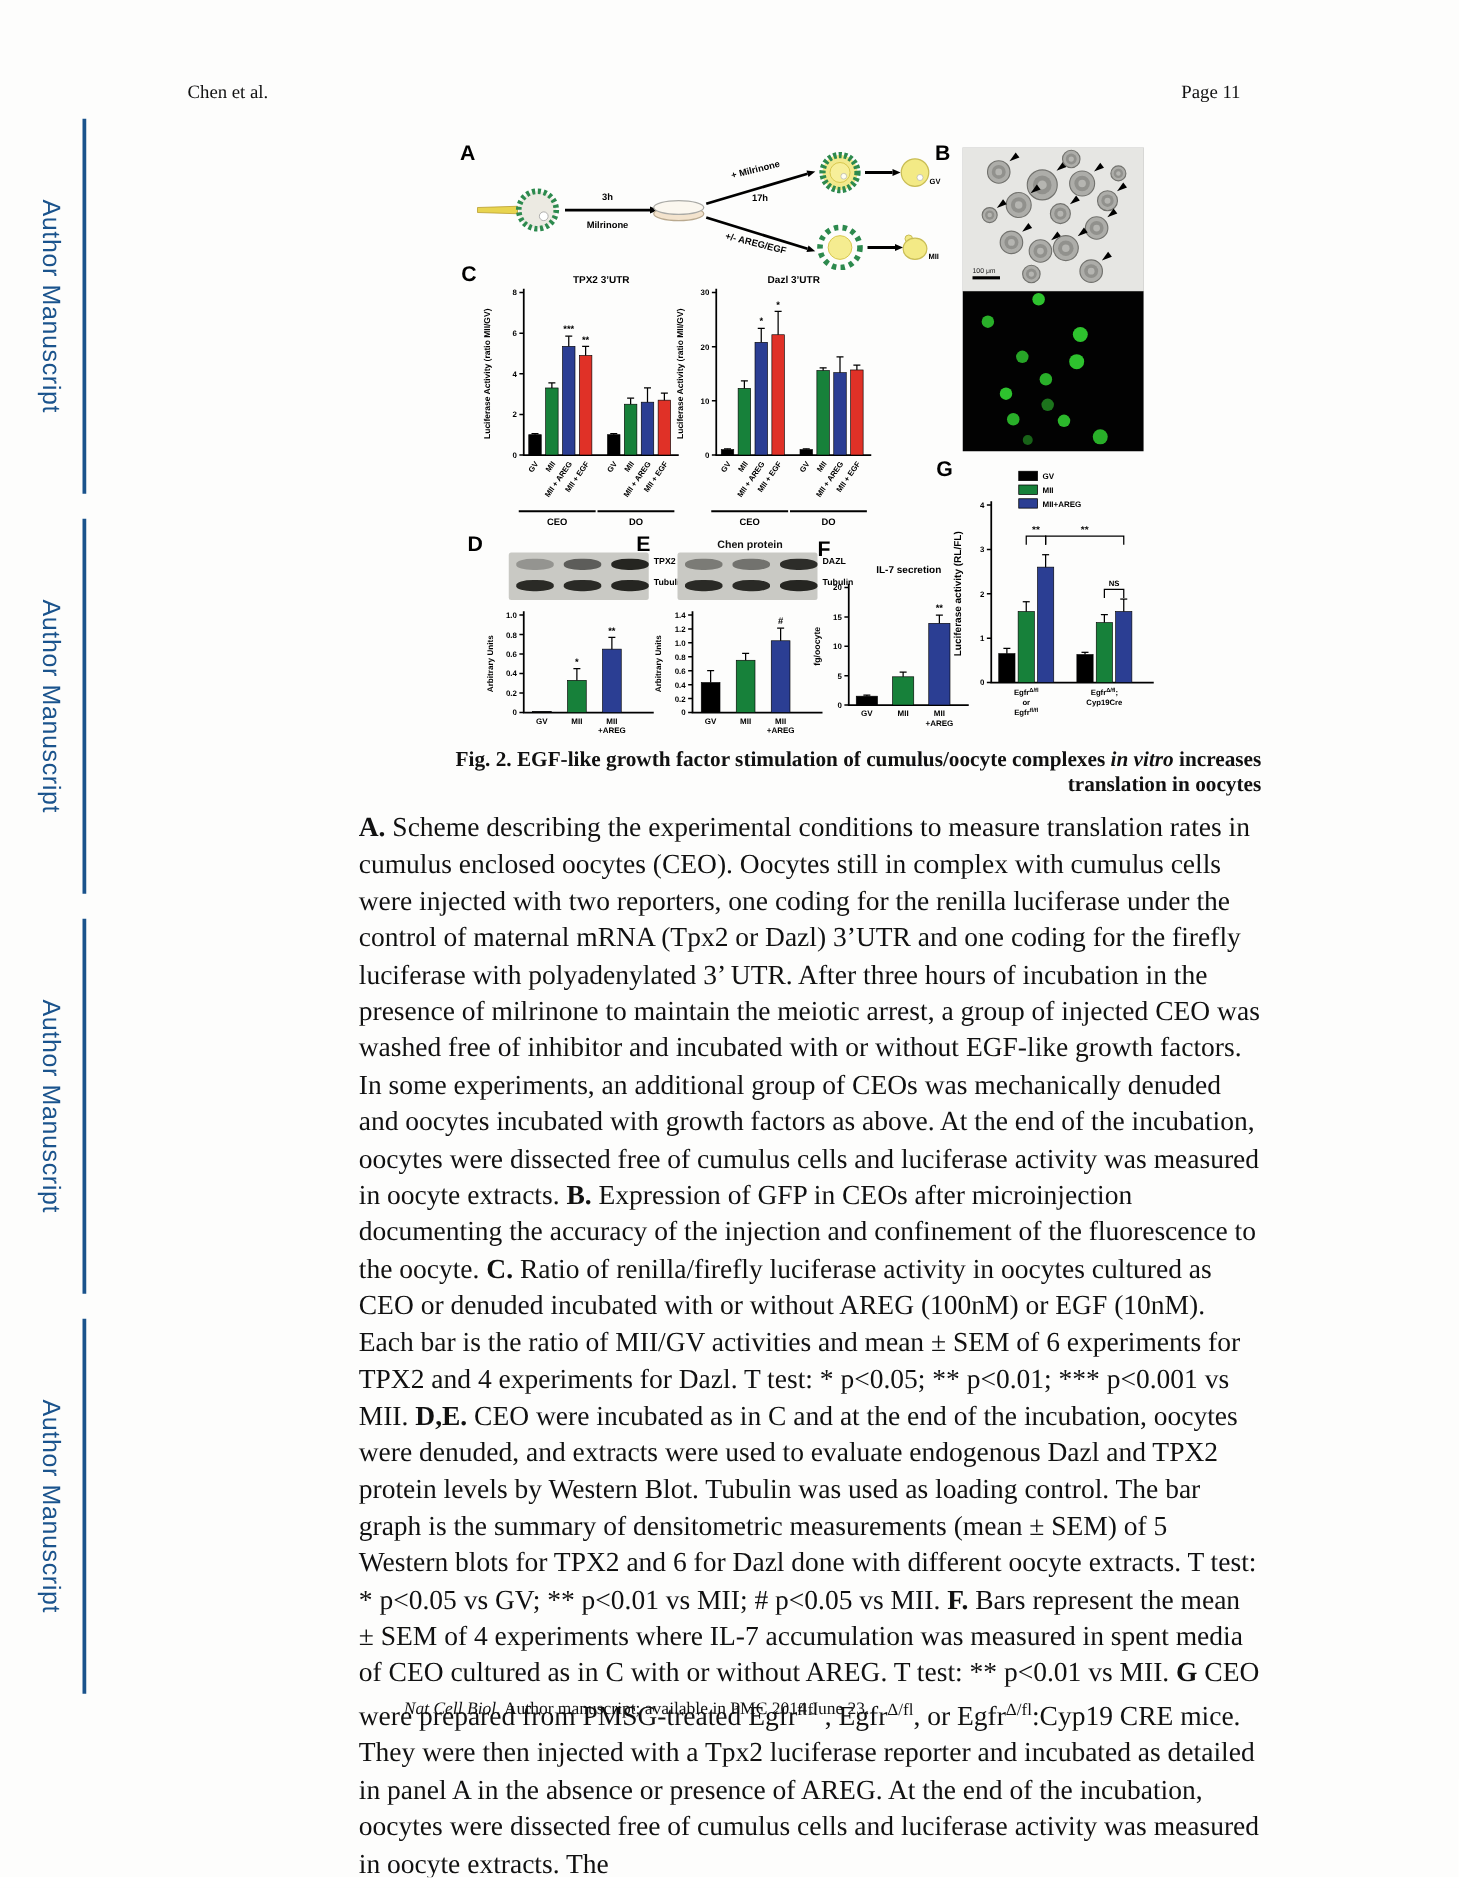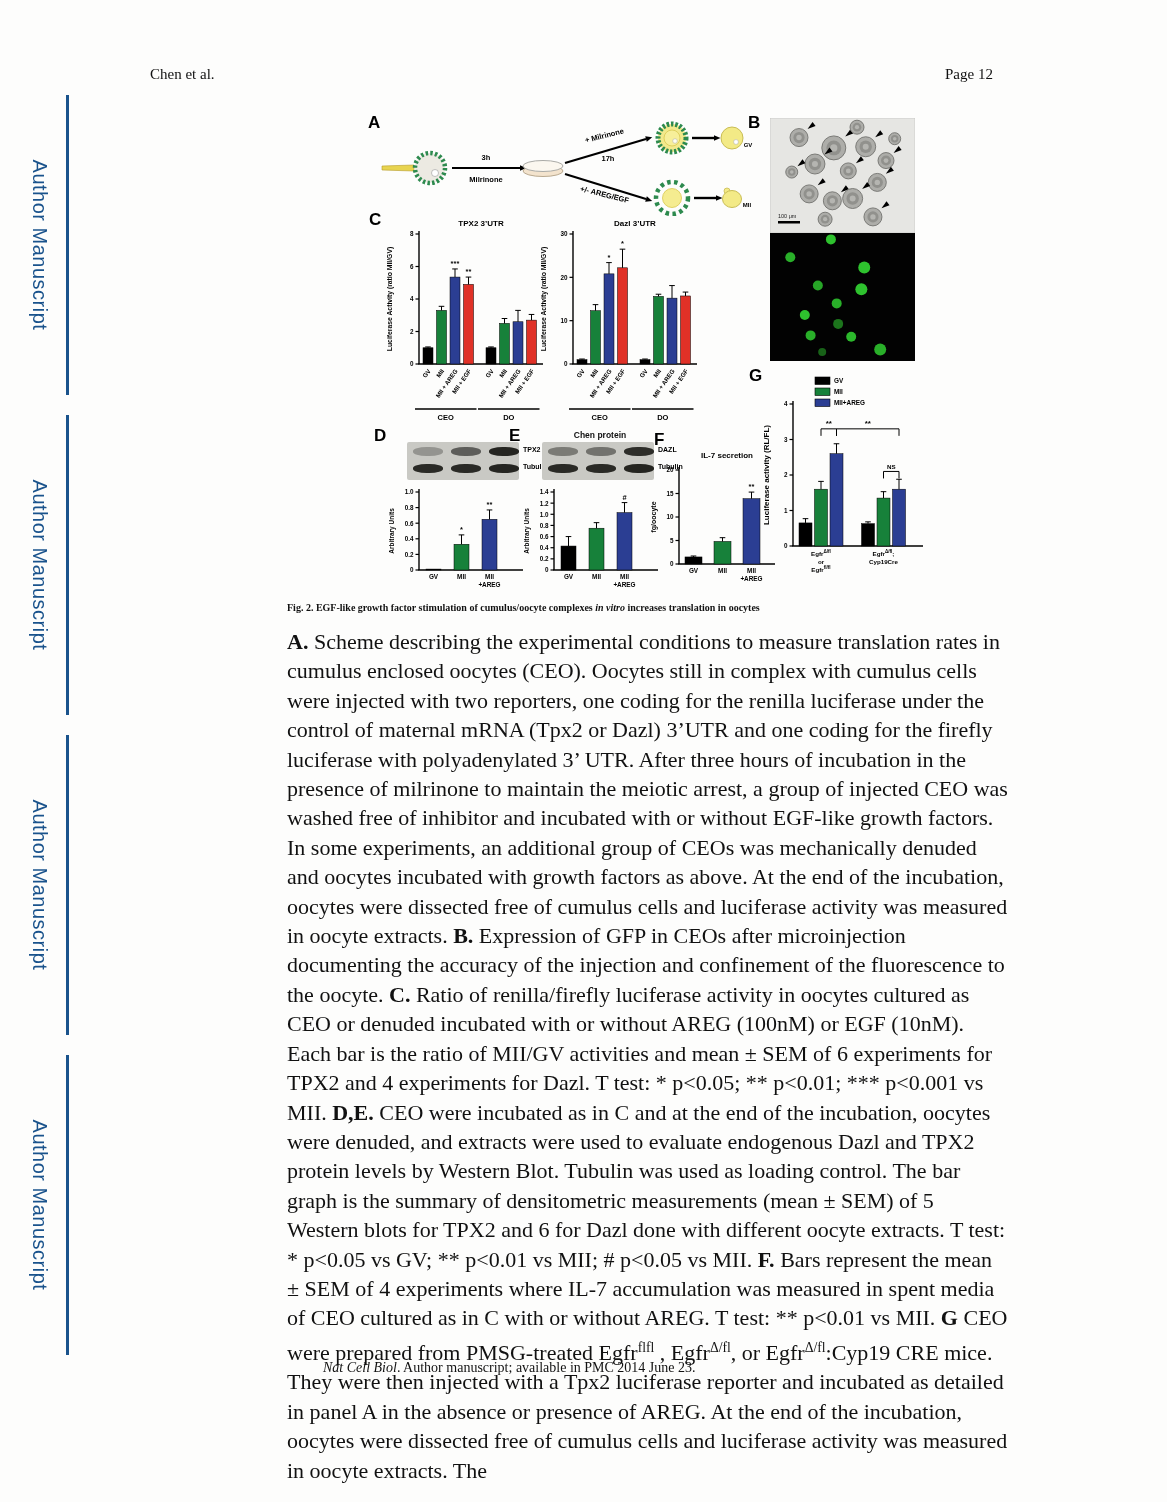--- a/index.html
+++ b/index.html
@@ -14,32 +14,32 @@
            writing-mode:vertical-rl;font-family:"Liberation Sans",sans-serif;
            font-size:20px;font-weight:500;letter-spacing:.5px;color:#1a538c;white-space:nowrap;}
   .figure{position:absolute;left:285px;top:110px;width:725px;height:492px;}
   .pletter{position:absolute;font-family:"Liberation Sans",sans-serif;font-weight:700;font-size:17px;color:#000;}
   .abs{position:absolute;}
   .blot{position:absolute;width:112px;height:38px;background:#c9c9c4;border-radius:2px;}
   .band{position:absolute;height:9px;width:30px;border-radius:45%;background:#1c1c18;}
   .blot-label{position:absolute;font-family:"Liberation Sans",sans-serif;font-weight:700;font-size:7px;color:#000;}
   .chart-title{position:absolute;font-family:"Liberation Sans",sans-serif;font-weight:700;font-size:8.5px;text-align:center;}
   .caption{position:absolute;left:287px;top:598px;width:722px;}
-  .cap-title{font-size:10px;line-height:20px;font-weight:700;margin-bottom:9px;}
+  .cap-title{font-size:17px;line-height:20px;font-weight:700;margin-bottom:9px;text-align:right;}
   .cap-body{font-size:22px;line-height:29.4px;}
   .cap-body sup{font-size:.62em;}
   .footer{position:absolute;left:323px;top:1360px;font-size:14px;}
 </style>
 </head>
 <body>
 
 <div class="page">
 
   <div class="hdr hdr-left">Chen et al.</div>
-  <div class="hdr hdr-right">Page 12</div>
+  <div class="hdr hdr-right">Page 11</div>
 
   <div class="ms-block" style="top:95px;height:300px;">
     <div class="ms-line"></div>
     <span class="ms-text">Author Manuscript</span>
   </div>
   <div class="ms-block" style="top:415px;height:300px;">
     <div class="ms-line"></div>
     <span class="ms-text">Author Manuscript</span>
   </div>
   <div class="ms-block" style="top:735px;height:300px;">

